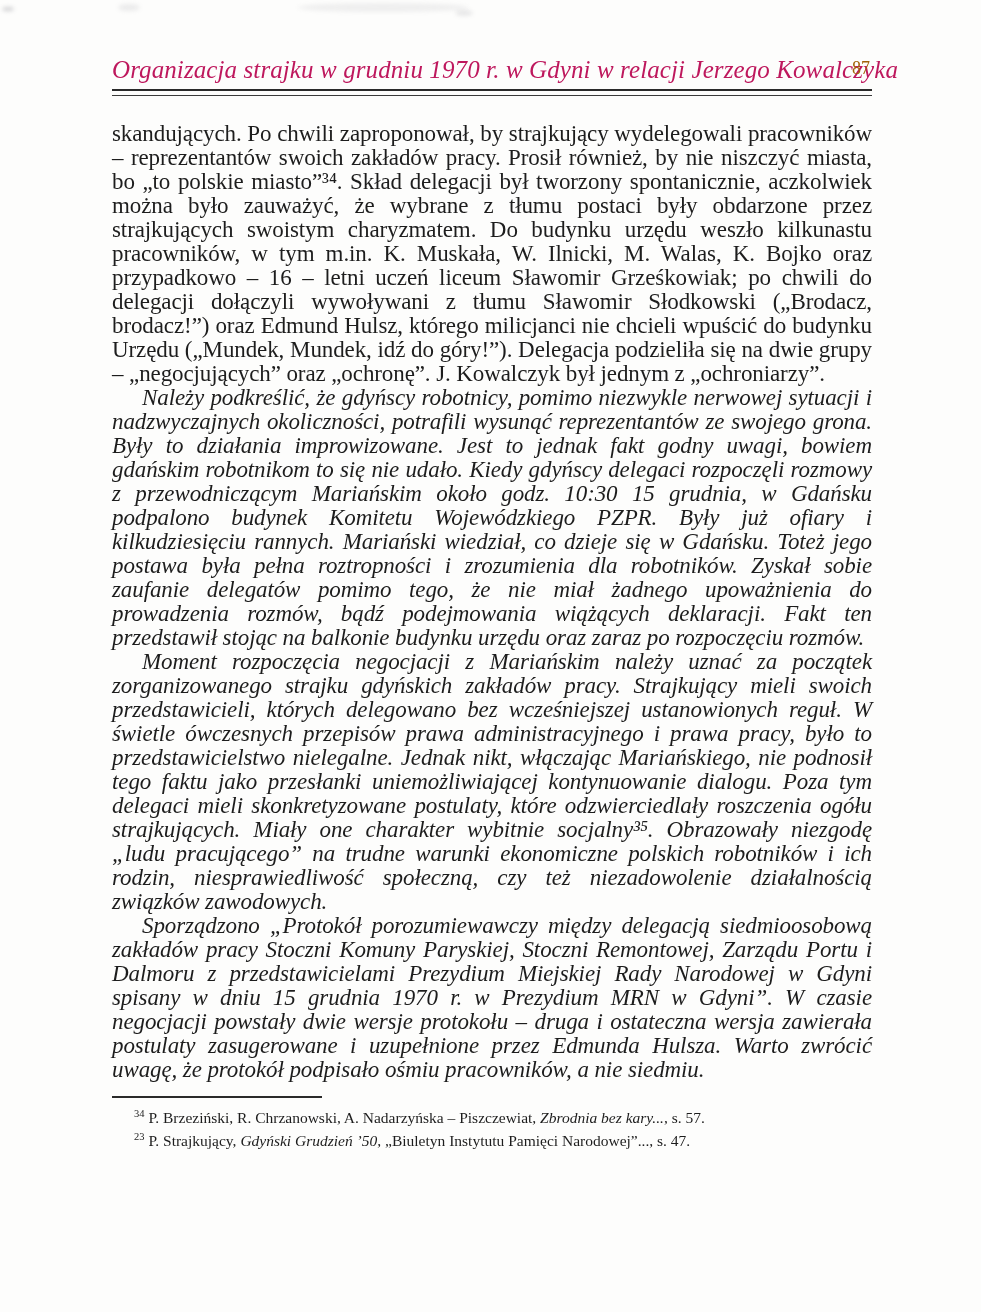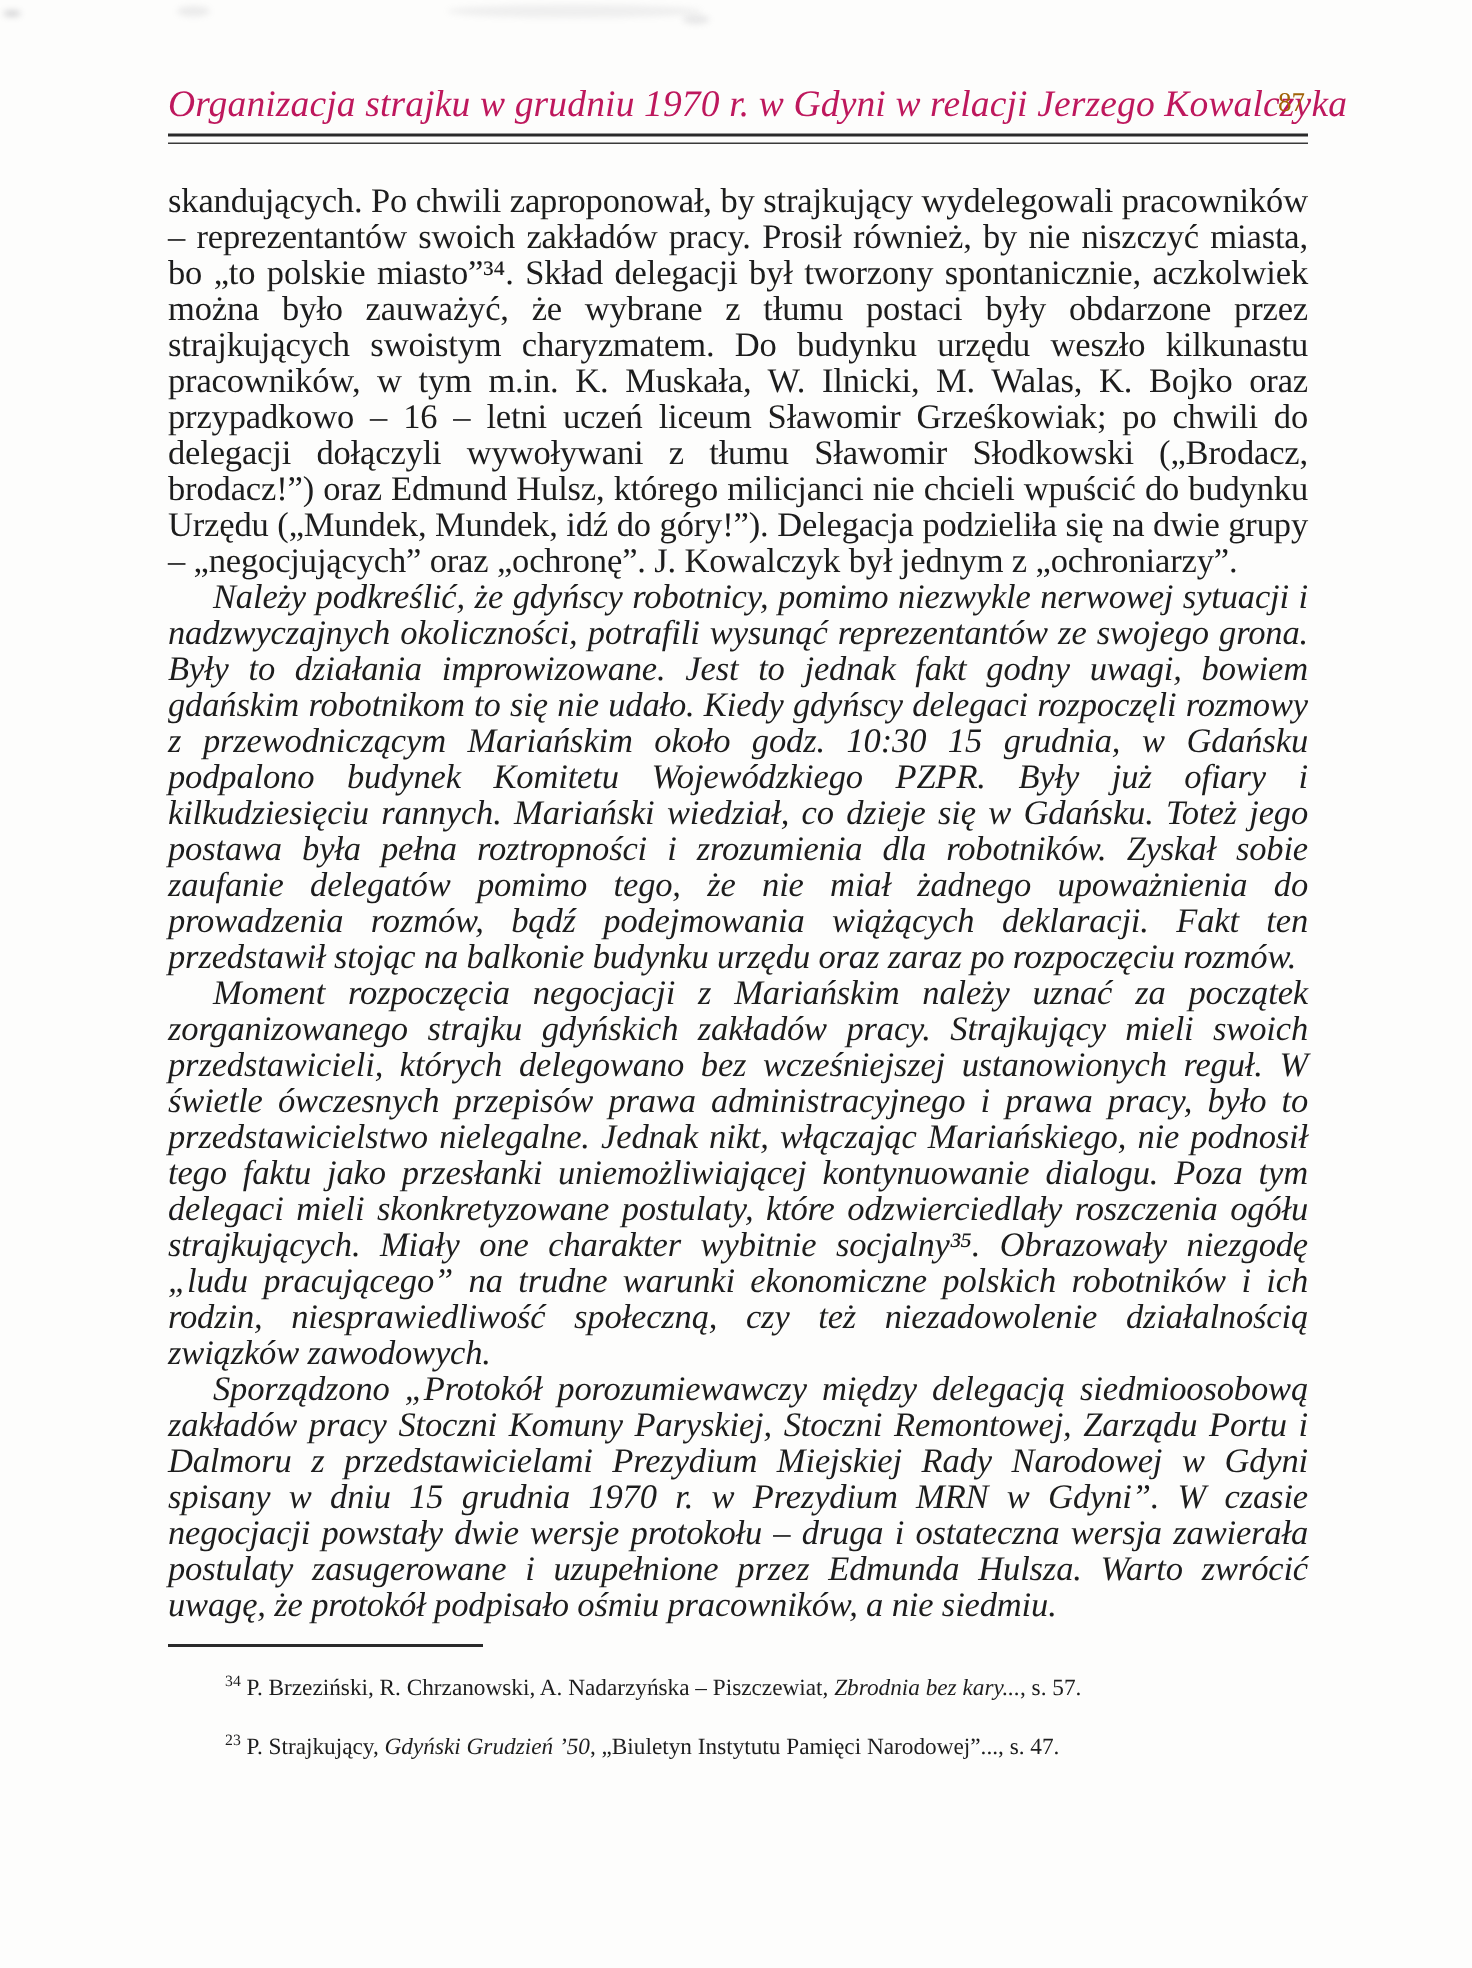--- a/index.html
+++ b/index.html
@@ -83,21 +83,21 @@
     width: 210px;
     border-top: 2px solid #2a2a2a;
   }
   .footnotes {
     margin-top: 8px;
     font-size: 15.5px;
     line-height: 23px;
     text-align: justify;
   }
   .footnote {
-    margin: 16px;
+    margin: 0;
     text-indent: 22px;
   }
   .footnote sup {
     font-size: 10.5px;
     line-height: 0;
     vertical-align: 6px;
   }
   .footnote .it {
     font-style: italic;
   }

